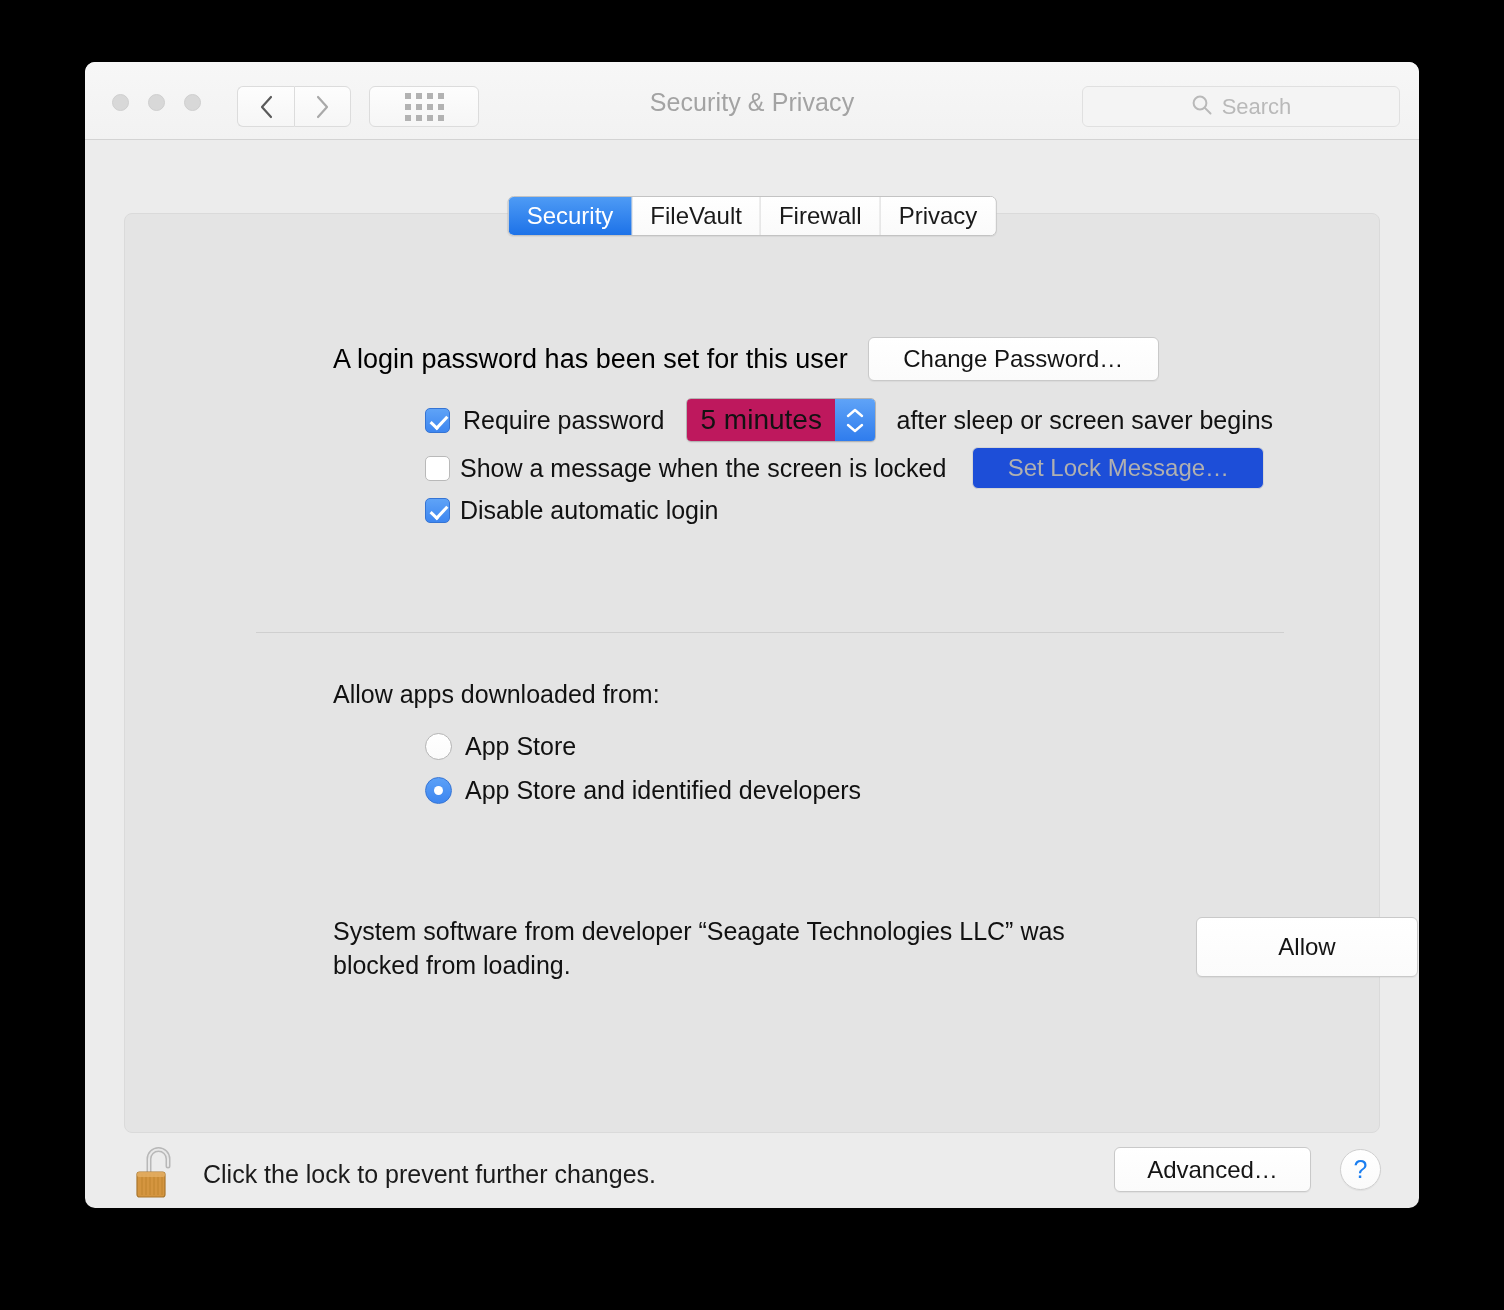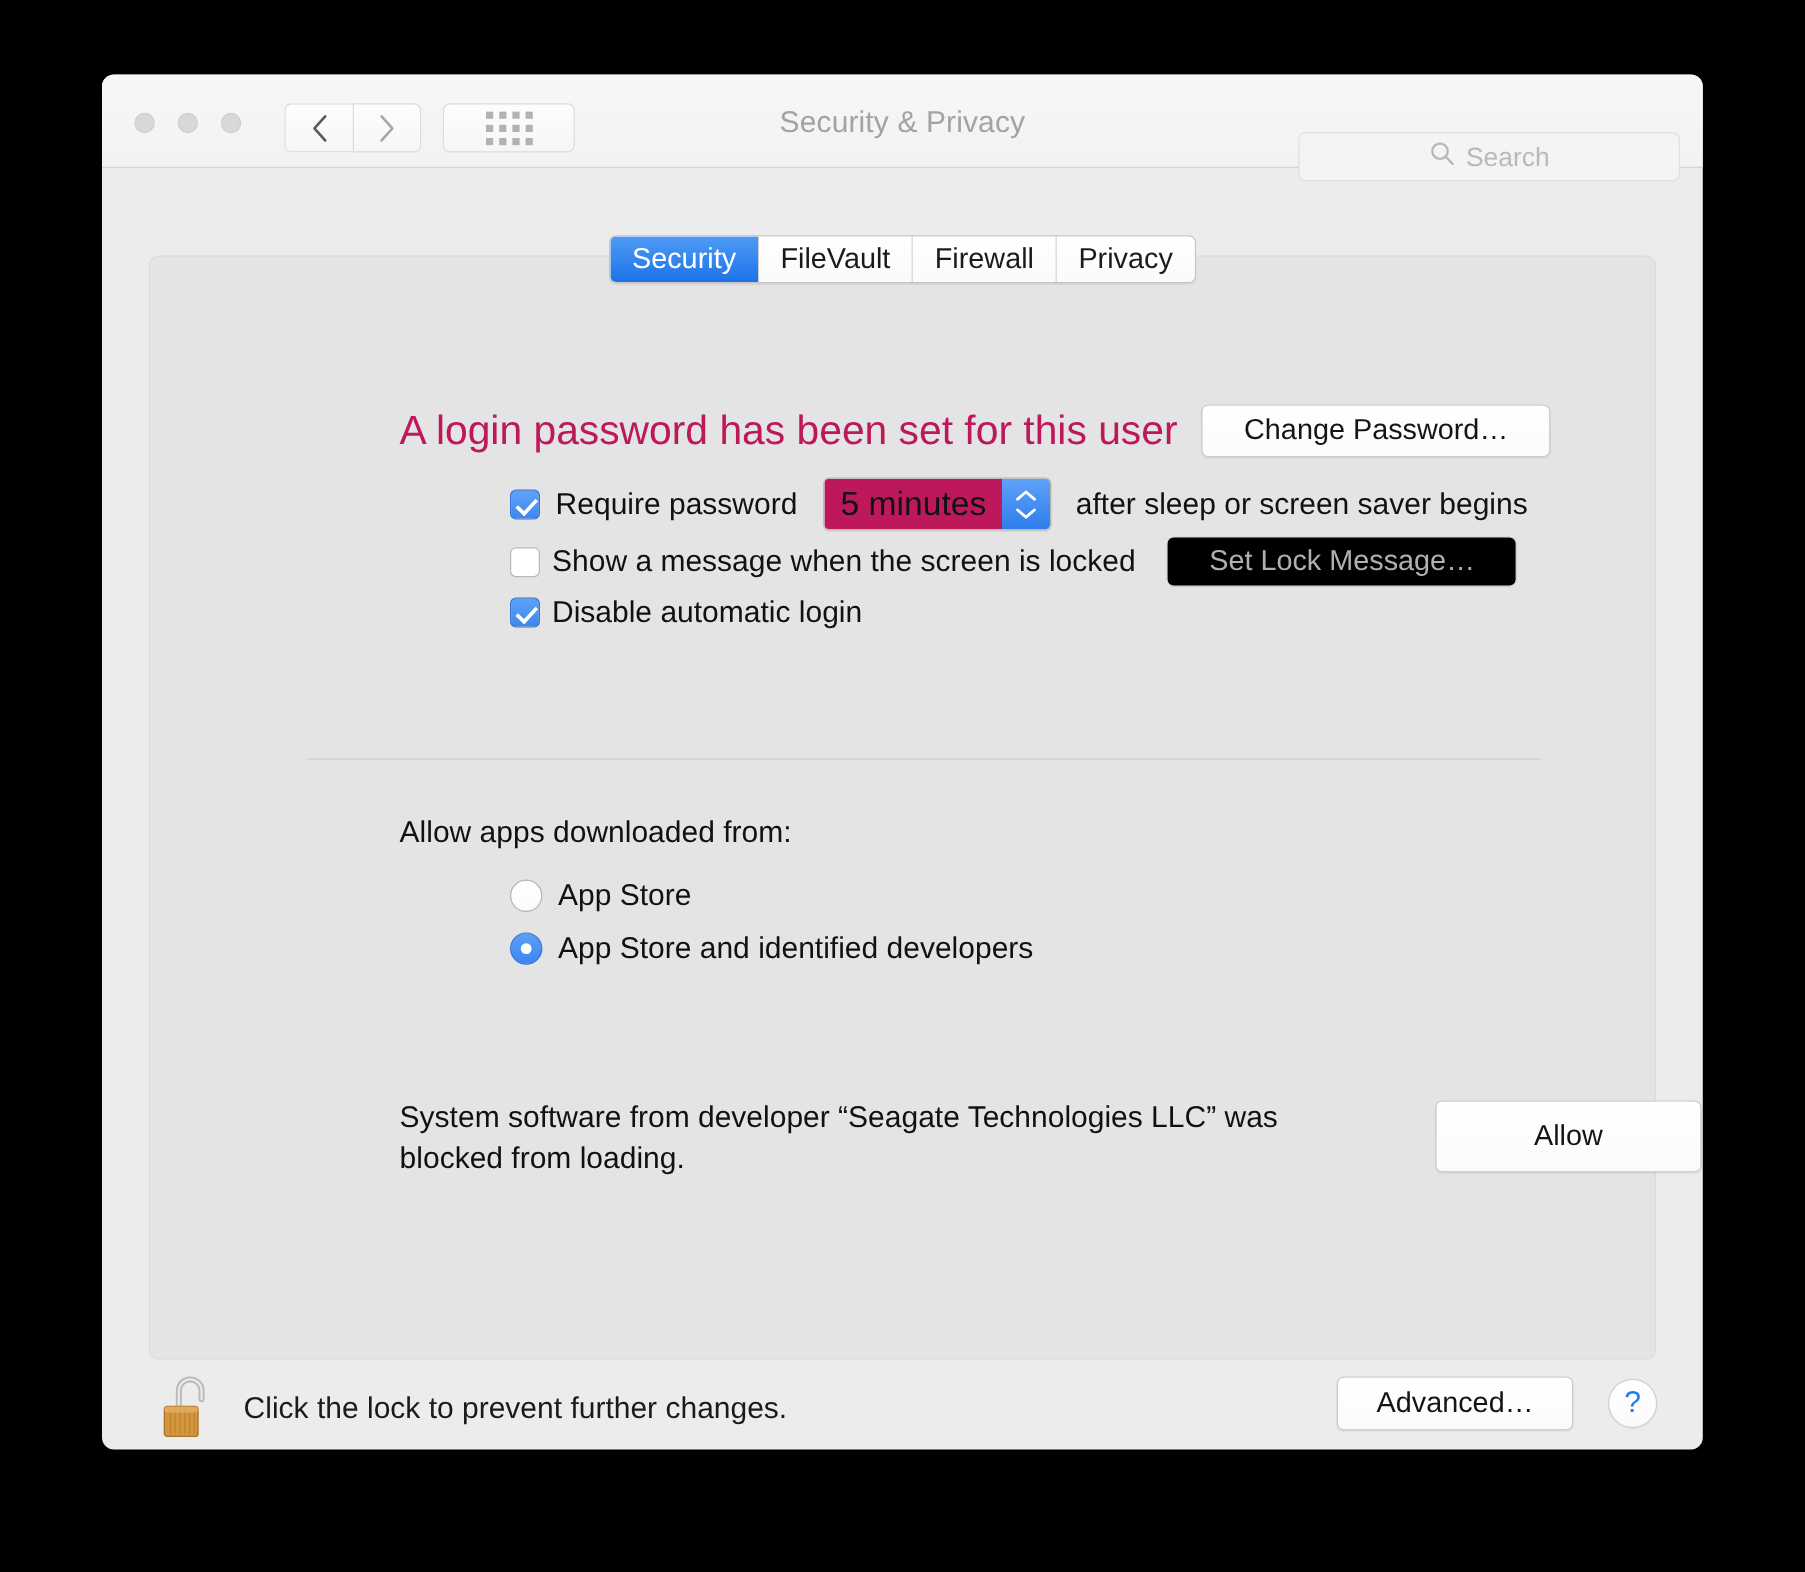--- a/index.html
+++ b/index.html
@@ -93,21 +93,20 @@
   #search-field {
     position: absolute;
     right: 19px;
     top: 24px;
     width: 318px; height: 41px;
     background: #f4f4f4;
     border: 1px solid #e0e0e0;
     border-radius: 6px;
     display: flex; align-items: center; justify-content: center;
     gap: 9px;
-    margin-top: 24px;
   }
   #search-field .ph {
     font-size: 22px;
     color: #b9b9b9;
   }
 
   
   #content-panel {
     position: absolute;
     left: 39px;
@@ -144,21 +143,21 @@
   .tab:last-child { border-right: none; }
   .tab.selected {
     background: linear-gradient(#4e9bf5, #1d72e8);
     color: #ffffff;
   }
 
   
   .row { position: absolute; display: flex; align-items: center; }
 
   #password-row { left: 208px; top: 123px; gap: 20px; }
-  #password-label { font-size: 34px; color: #be185d; }
+  #password-label { font-size: 27px; color: #000000; }
 
   .pushbutton {
     background: linear-gradient(#ffffff, #fbfbfb);
     border: 1px solid #c9c9c9;
     border-radius: 6px;
     font-size: 24px;
     color: #141414;
     display: flex; align-items: center; justify-content: center;
     box-shadow: 0 1px 1px rgba(0,0,0,0.05);
   }
@@ -216,21 +215,21 @@
     background: linear-gradient(#5fa3f7, #2f7ced);
     display: flex; flex-direction: column;
     align-items: center; justify-content: center;
     gap: 3px;
   }
 
   #show-message-row { left: 300px; top: 233px; gap: 10px; }
   #set-lock-message-button {
     width: 292px; height: 42px;
     margin-left: 16px;
-    background: #000000;
+    background: #1d4ed8;
     border: 1px solid #d5d5d5;
     box-shadow: none;
     color: #b0b0b0;
   }
 
   #disable-login-row { left: 300px; top: 282px; gap: 10px; }
 
   
   #separator {
     position: absolute;

